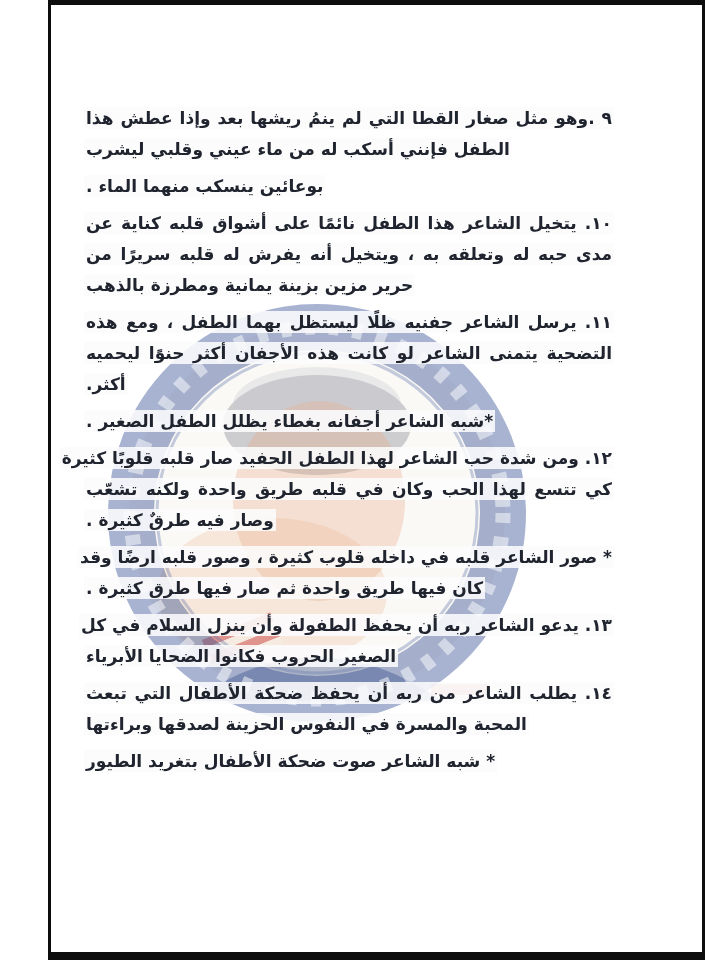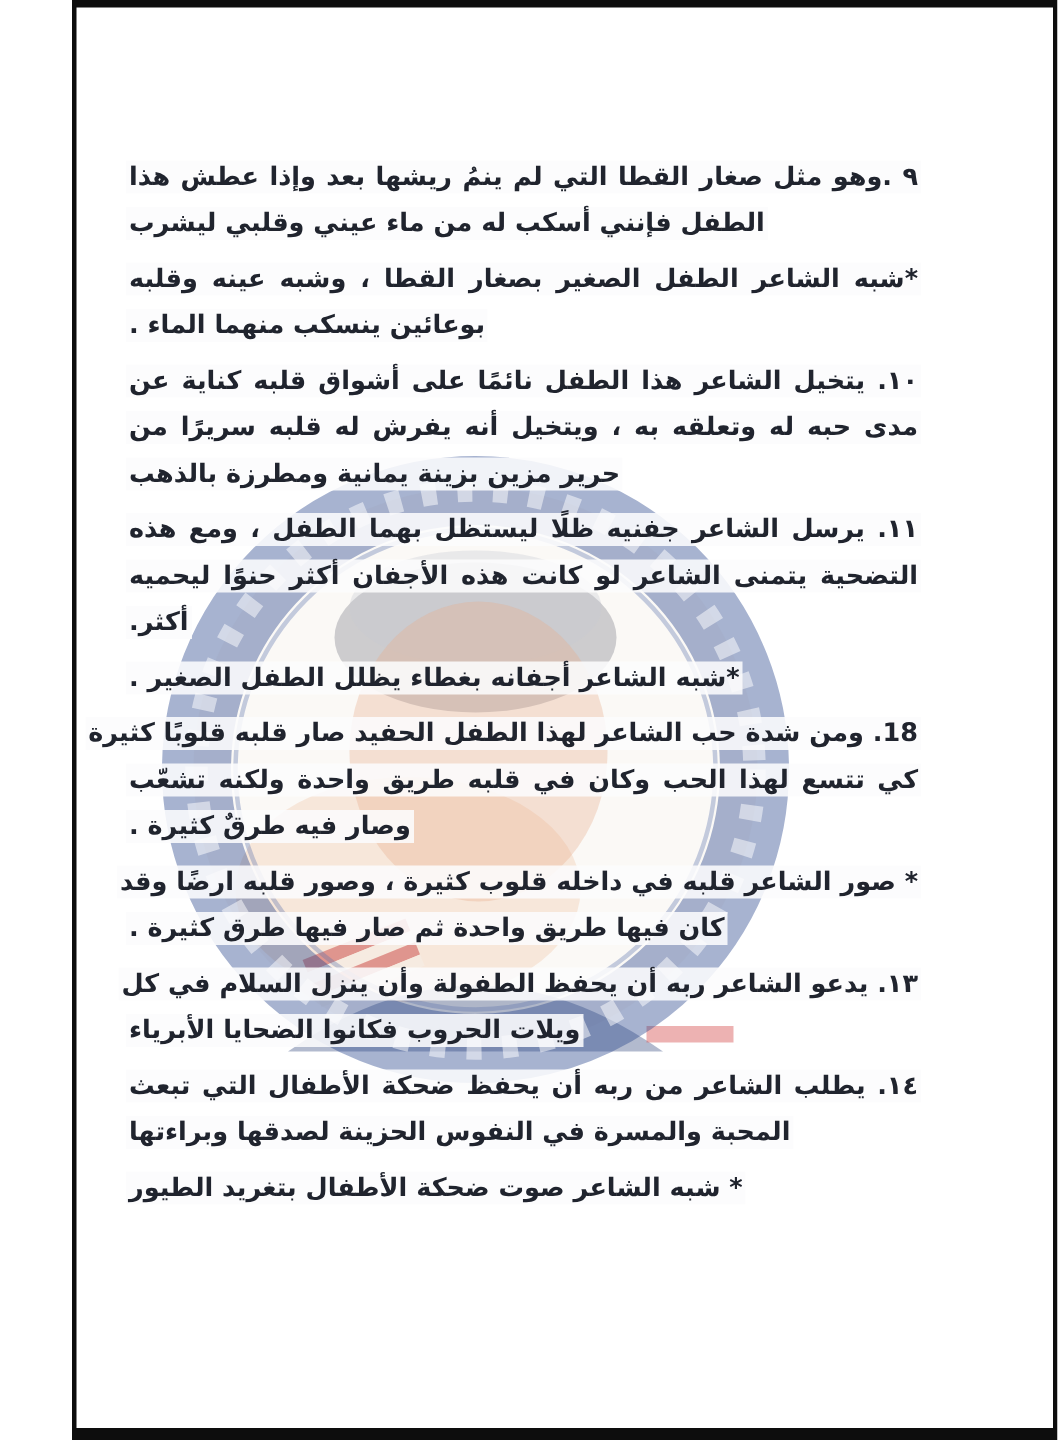--- a/index.html
+++ b/index.html
@@ -68,48 +68,47 @@
     <circle cx="220" cy="220" r="186" fill="none" stroke="#ffffff" stroke-width="15" stroke-dasharray="10 14" opacity="0.5"></circle>
     <circle cx="220" cy="220" r="160" fill="none" stroke="#5b74ad" stroke-width="3" opacity="0.35"></circle>
   </svg>
 
   <div class="content">
       <div class="para">
         <div class="line fill"><span class="line-bg">٩ .وهو مثل صغار القطا التي لم ينمُ ريشها بعد وإذا عطش هذا</span></div>
         <div class="line"><span class="line-bg">الطفل فإنني أسكب له من ماء عيني وقلبي ليشرب</span></div>
       </div>
       <div class="para">
-        <div class="line fill"><span class="line-bg">*شبه الشاعر الطفل الصغير بصغار القطا ، وشبه عينه وقلبه</span></div>
         <div class="line"><span class="line-bg">بوعائين ينسكب منهما الماء .</span></div>
       </div>
       <div class="para">
         <div class="line fill"><span class="line-bg">١٠. يتخيل الشاعر هذا الطفل نائمًا على أشواق قلبه كناية عن</span></div>
         <div class="line fill"><span class="line-bg">مدى حبه له وتعلقه به ، ويتخيل أنه يفرش له قلبه سريرًا من</span></div>
         <div class="line"><span class="line-bg">حرير مزين بزينة يمانية ومطرزة بالذهب</span></div>
       </div>
       <div class="para">
         <div class="line fill"><span class="line-bg">١١. يرسل الشاعر جفنيه ظلًا ليستظل بهما الطفل ، ومع هذه</span></div>
         <div class="line fill"><span class="line-bg">التضحية يتمنى الشاعر لو كانت هذه الأجفان أكثر حنوًا ليحميه</span></div>
         <div class="line"><span class="line-bg">أكثر.</span></div>
       </div>
       <div class="para">
         <div class="line"><span class="line-bg">*شبه الشاعر أجفانه بغطاء يظلل الطفل الصغير .</span></div>
       </div>
       <div class="para">
-        <div class="line fill"><span class="line-bg">18. ومن شدة حب الشاعر لهذا الطفل الحفيد صار قلبه قلوبًا كثيرة</span></div>
+        <div class="line fill"><span class="line-bg">١٢. ومن شدة حب الشاعر لهذا الطفل الحفيد صار قلبه قلوبًا كثيرة</span></div>
         <div class="line fill"><span class="line-bg">كي تتسع لهذا الحب وكان في قلبه طريق واحدة ولكنه تشعّب</span></div>
         <div class="line"><span class="line-bg">وصار فيه طرقٌ كثيرة .</span></div>
       </div>
       <div class="para">
         <div class="line fill"><span class="line-bg">* صور الشاعر قلبه في داخله قلوب كثيرة ، وصور قلبه ارضًا وقد</span></div>
         <div class="line"><span class="line-bg">كان فيها طريق واحدة ثم صار فيها طرق كثيرة .</span></div>
       </div>
       <div class="para">
         <div class="line fill"><span class="line-bg">١٣. يدعو الشاعر ربه أن يحفظ الطفولة وأن ينزل السلام في كل</span></div>
-        <div class="line"><span class="line-bg">ويلات الحروب فكانوا الضحايا الأبرياء</span></div>
+        <div class="line"><span class="line-bg">الصغير الحروب فكانوا الضحايا الأبرياء</span></div>
       </div>
       <div class="para">
         <div class="line fill"><span class="line-bg">١٤. يطلب الشاعر من ربه أن يحفظ ضحكة الأطفال التي تبعث</span></div>
         <div class="line"><span class="line-bg">المحبة والمسرة في النفوس الحزينة لصدقها وبراءتها</span></div>
       </div>
       <div class="para">
         <div class="line"><span class="line-bg">* شبه الشاعر صوت ضحكة الأطفال بتغريد الطيور</span></div>
       </div>
     </div>
 

